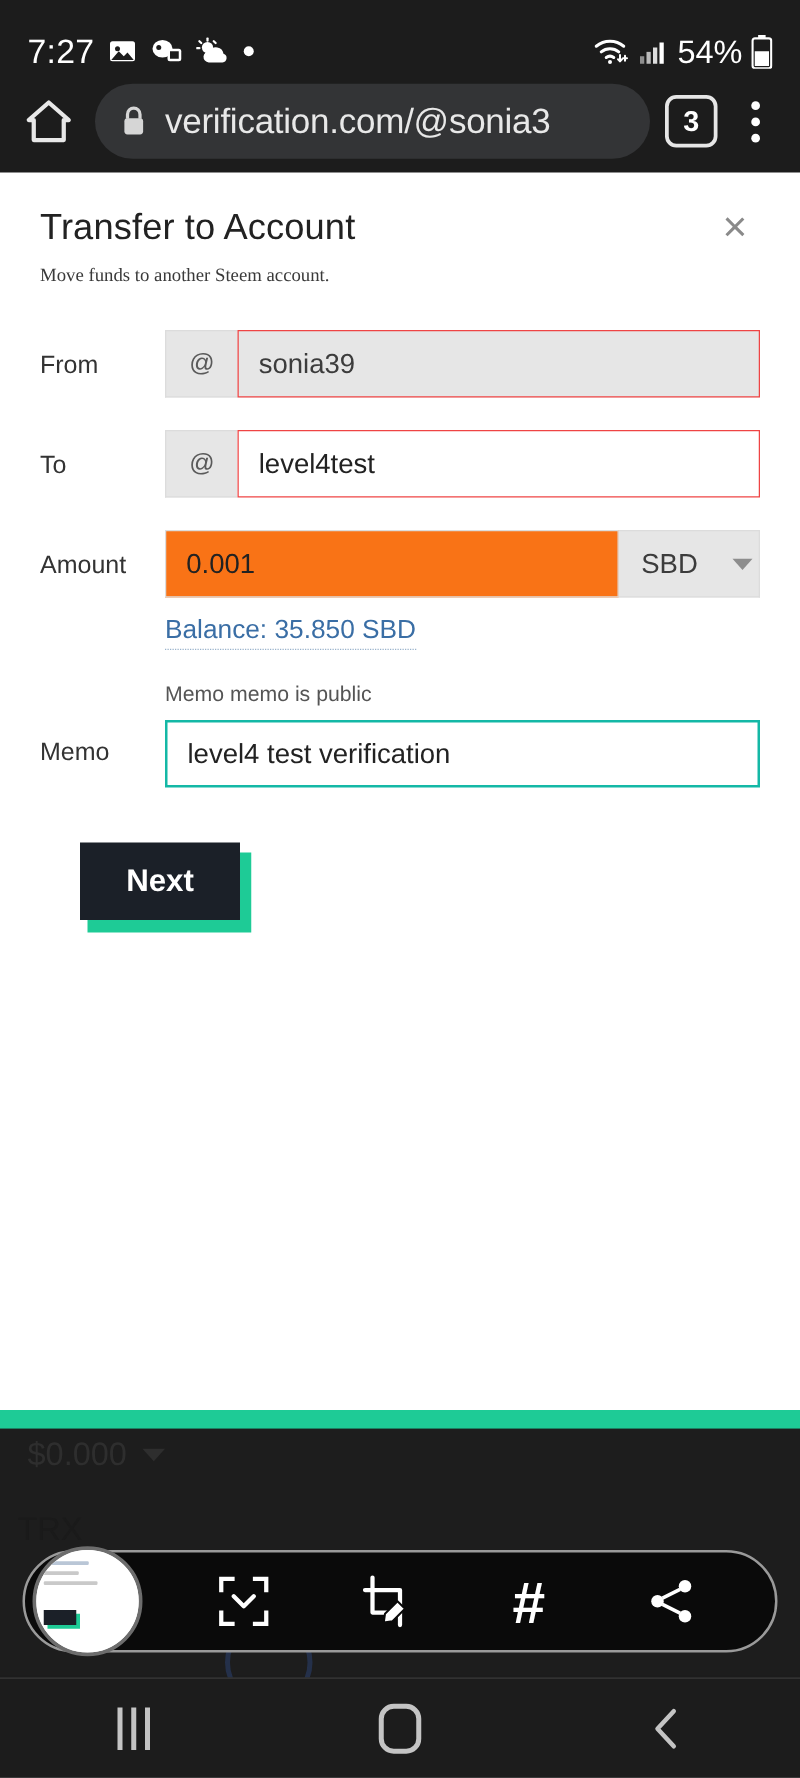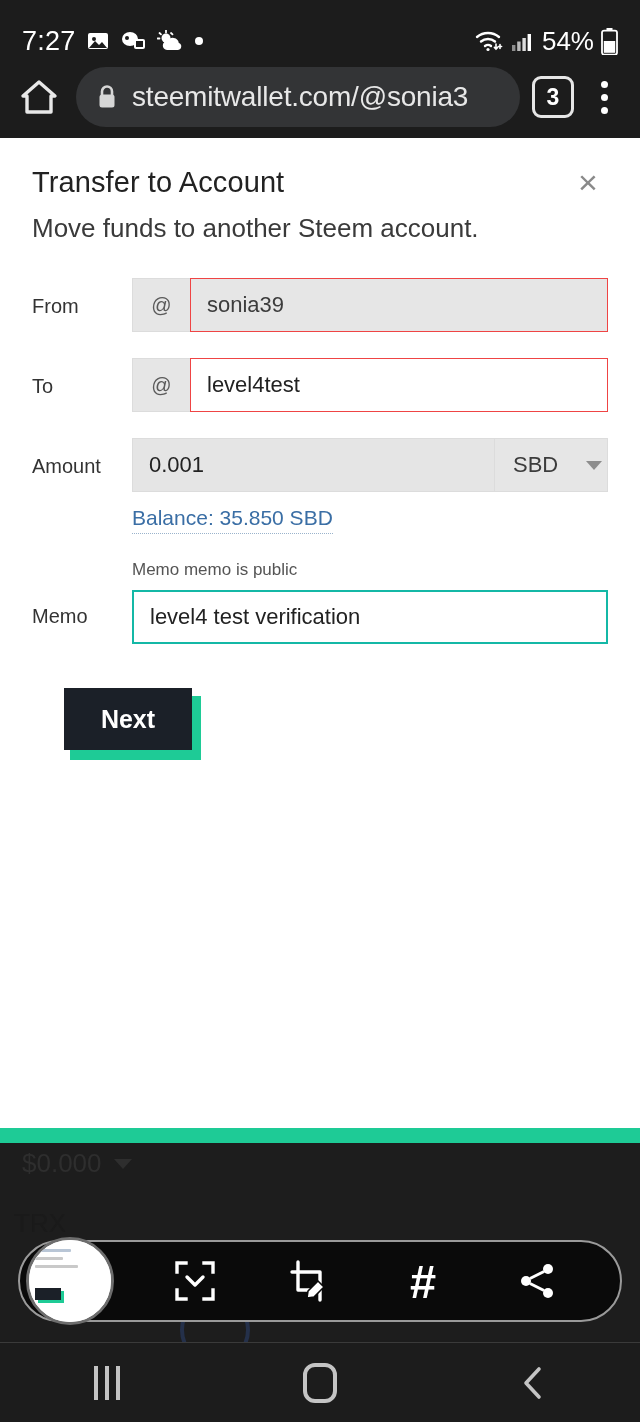--- a/index.html
+++ b/index.html
@@ -48,21 +48,21 @@
     align-items: center; justify-content: center; gap: 6px; }
   .kebab i { width: 7px; height: 7px; border-radius: 50%; background: #ffffff; display: block; }
 
   
   .page {
     position: absolute; top: 138px; left: 0; width: 640px; height: 990px;
     background: #ffffff; padding: 0;
   }
   .page-inner { padding: 28px 32px 0 32px; position: relative; }
   .modal-title { font-size: 29px; color: #222222; font-weight: 400; letter-spacing: .1px; }
-  .modal-sub { font-size: 26px; color: #3a3a3a; margin-top: 14px; }
+  .modal-sub { font-size: 15px; color: #3a3a3a; margin-top: 14px; font-family: Liberation Serif, serif; }
   .close-x {
     position: absolute; top: 22px; right: 30px; width: 44px; height: 44px;
     display: flex; align-items: center; justify-content: center;
     color: #8a8a8a; font-size: 34px; line-height: 1; font-weight: 300;
   }
 
   
   .form { margin-top: 34px; }
   .row { display: flex; align-items: flex-start; margin-bottom: 26px; }
   .row-label {
@@ -79,21 +79,21 @@
   }
   .fld {
     flex: 1; border: 1px solid #ef4444; background: #ffffff; font-size: 22px;
     color: #222222; padding: 0 16px; display: flex; align-items: center;
     font-family: "Liberation Sans", sans-serif;
   }
   .fld.disabled { background: #e6e6e6; color: #3c3c3c; }
 
   .amount-group { display: flex; width: 100%; height: 54px; }
   .amount-fld {
-    flex: 1; border: 1px solid #dcdcdc; background: #e5e5e5; font-size: 22px;
+    flex: 1; border: 1px solid #dcdcdc; background: #f97316; font-size: 22px;
     color: #222222; padding: 0 16px; display: flex; align-items: center;
   }
   .currency {
     width: 113px; flex: 0 0 113px; background: #e6e6e6; border: 1px solid #dcdcdc;
     border-left: none; display: flex; align-items: center;
     justify-content: space-between; padding: 0 16px 0 18px;
     font-size: 22px; color: #3c3c3c; gap: 28px;
   }
   .caret { width: 0; height: 0; border-left: 8px solid transparent;
     border-right: 8px solid transparent; border-top: 9px solid #8d8d8d; }
@@ -249,21 +249,21 @@
         <path d="M20 4 L36 18 L32 18 L32 34 L8 34 L8 18 L4 18 Z" fill="none" stroke="#e8e8e8" stroke-width="3.4" stroke-linejoin="round"></path>
       </svg>
     </div>
     <div class="omnibox">
       <span class="lock">
         <svg width="22" height="26" viewBox="0 0 22 26">
           <path d="M6 11V7.5a5 5 0 0 1 10 0V11" fill="none" stroke="#d6d6d6" stroke-width="2.6"></path>
           <rect x="3.5" y="10.5" width="15" height="13" rx="2.5" fill="#d6d6d6"></rect>
         </svg>
       </span>
-      <span class="url">steemitwallet.com/@sonia3</span>
+      <span class="url">verification.com/@sonia3</span>
     </div>
     <div class="tabcount">3</div>
     <div class="kebab">
         <i></i>
         <i></i>
         <i></i>
       </div>
   </div>
 
   <div class="page">

